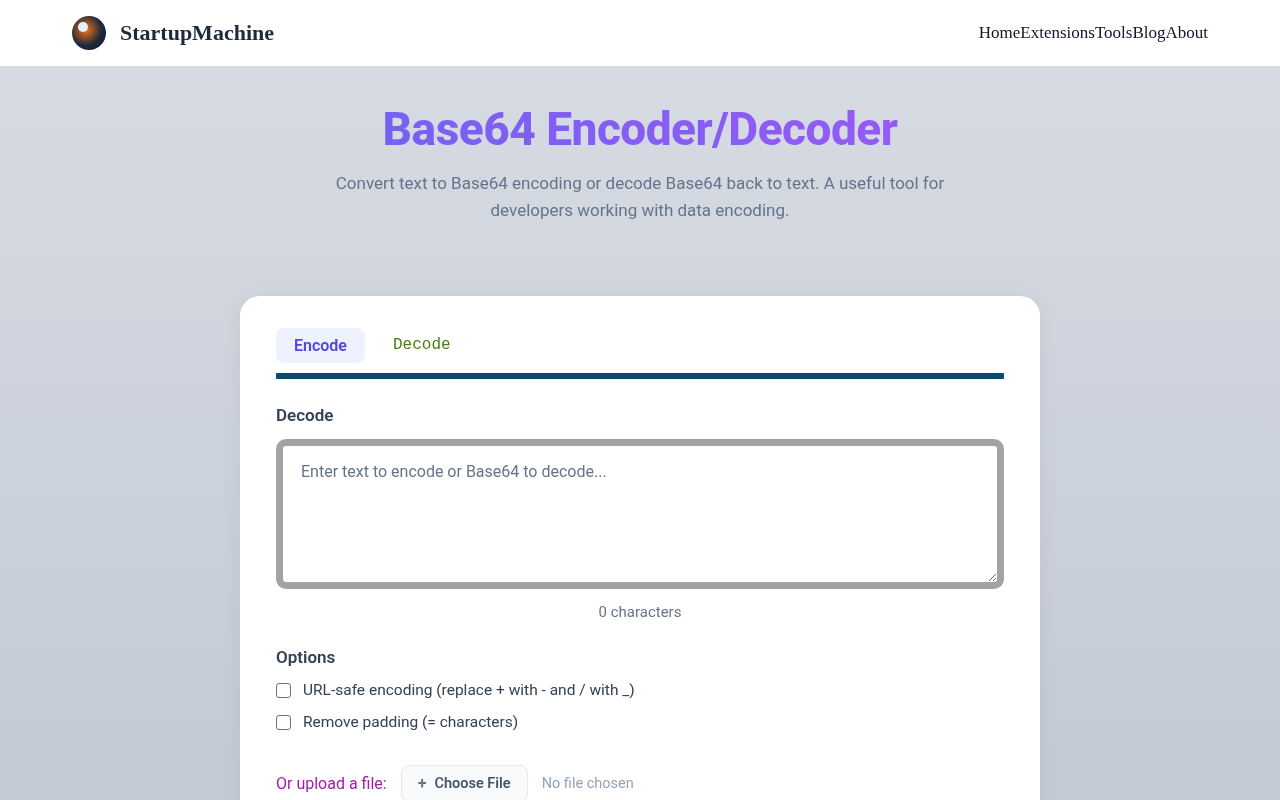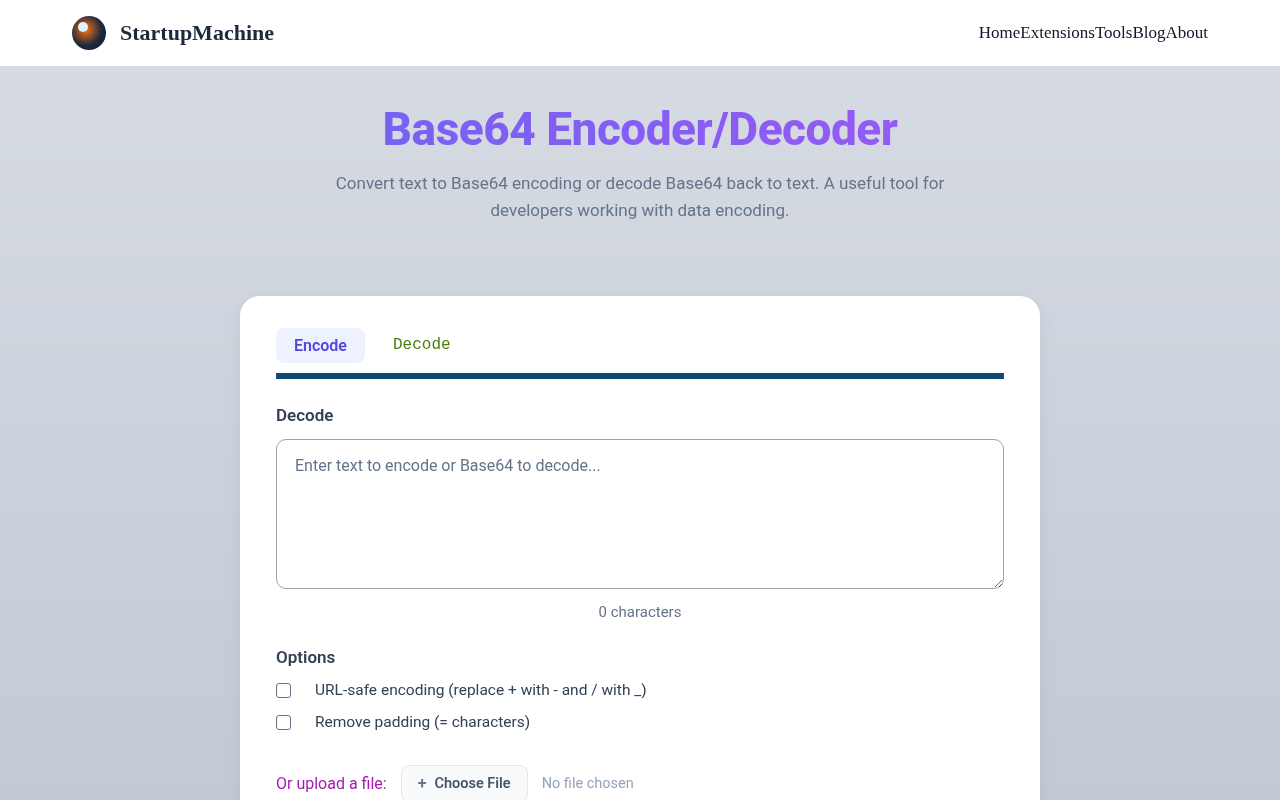--- a/index.html
+++ b/index.html
@@ -114,21 +114,21 @@
   }
   .section-label {
     font-size: 17px;
     font-weight: 600;
     color: #334155;
     margin-bottom: 14px;
   }
   .textarea {
     width: 100%;
     min-height: 150px;
-    border: 1px solid #a3a3a3;
+    border: 7px solid #a3a3a3;
     border-radius: 10px;
     padding: 16px 18px;
     font-size: 16px;
     font-family: inherit;
     color: #334155;
     resize: both;
   }
   .textarea::placeholder {
     color: #64748b;
   }
@@ -137,21 +137,21 @@
     color: #64748b;
     font-size: 15px;
     margin-top: 10px;
   }
   .options-block {
     margin-top: 26px;
   }
   .checkbox-row {
     display: flex;
     align-items: center;
-    gap: 24px;
+    gap: 12px;
     margin-top: 14px;
   }
   .checkbox {
     width: 15px;
     height: 15px;
     border: 1.5px solid #64748b;
     border-radius: 3px;
     cursor: pointer;
     flex-shrink: 0;
   }

